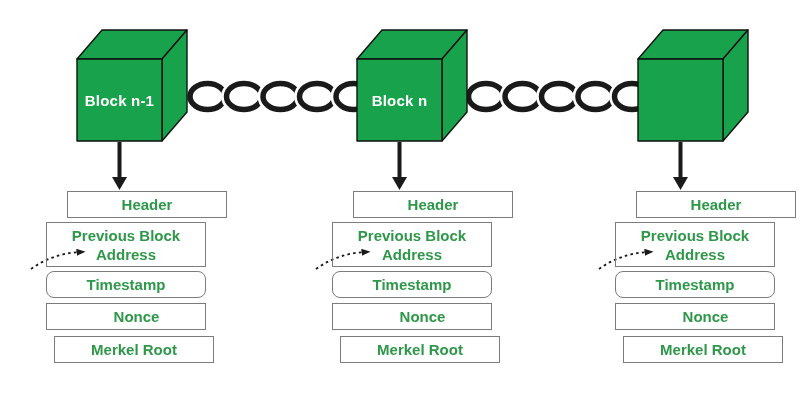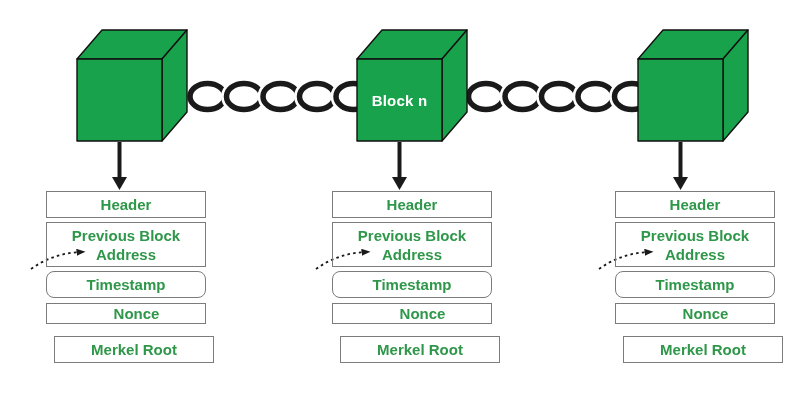--- a/index.html
+++ b/index.html
@@ -34,24 +34,24 @@
   }
   
   .field-box{
     position:absolute;width:160px;box-sizing:border-box;
     border:1.5px solid var(--box-border);background:transparent;
     display:flex;align-items:center;justify-content:center;text-align:center;
     color:var(--field-text);font-size:15px;font-weight:bold;line-height:19px;
     padding:0 8px;
   }
   .col-a{left:46px;} .col-b{left:332px;} .col-c{left:615px;}
-  .row-1{top:191px;height:27px;}
+  .row-1{top:191px;height:27px;margin-left:21px;}
   .row-2{top:222px;height:45px;}
   .row-3{top:271px;height:27px;border-radius:8px;}
-  .row-4{top:303px;height:21px;padding-left:29px;}
+  .row-4{top:303px;height:27px;padding-left:29px;}
   .row-5{top:336px;height:27px;margin-left:8px;}
 </style>
 </head>
 <body>
 
 <div class="stage">
 
   <svg class="gfx" width="800" height="400" viewBox="0 0 800 400">
     <defs>
       <marker id="ah" markerWidth="10" markerHeight="8" refX="0.5" refY="3.5" orient="auto" markerUnits="userSpaceOnUse">
@@ -134,20 +134,21 @@
     <g>
       <line class="arrow-shaft" x1="680.5" y1="142" x2="680.5" y2="178"></line>
       <polygon class="arrow-head" points="673,177 688,177 680.5,190"></polygon>
     </g>
 
     <path class="dashed-arrow" d="M31,269 Q52,254 77,252.3" marker-end="url(#ah)"></path>
     <path class="dashed-arrow" d="M316,269 Q337,254 362,252.3" marker-end="url(#ah)"></path>
     <path class="dashed-arrow" d="M599,269 Q620,254 645,252.3" marker-end="url(#ah)"></path>
   </svg>
 
+  <div class="cube-label" style="left:77px">Block n-1</div>
   <div class="cube-label" style="left:357px">Block n</div>
 
   <div class="field-box col-a row-1">Header</div>
   <div class="field-box col-a row-2">Previous Block Address</div>
   <div class="field-box col-a row-3">Timestamp</div>
   <div class="field-box col-a row-4">Nonce</div>
   <div class="field-box col-a row-5">Merkel Root</div>
 
   <div class="field-box col-b row-1">Header</div>
   <div class="field-box col-b row-2">Previous Block Address</div>

